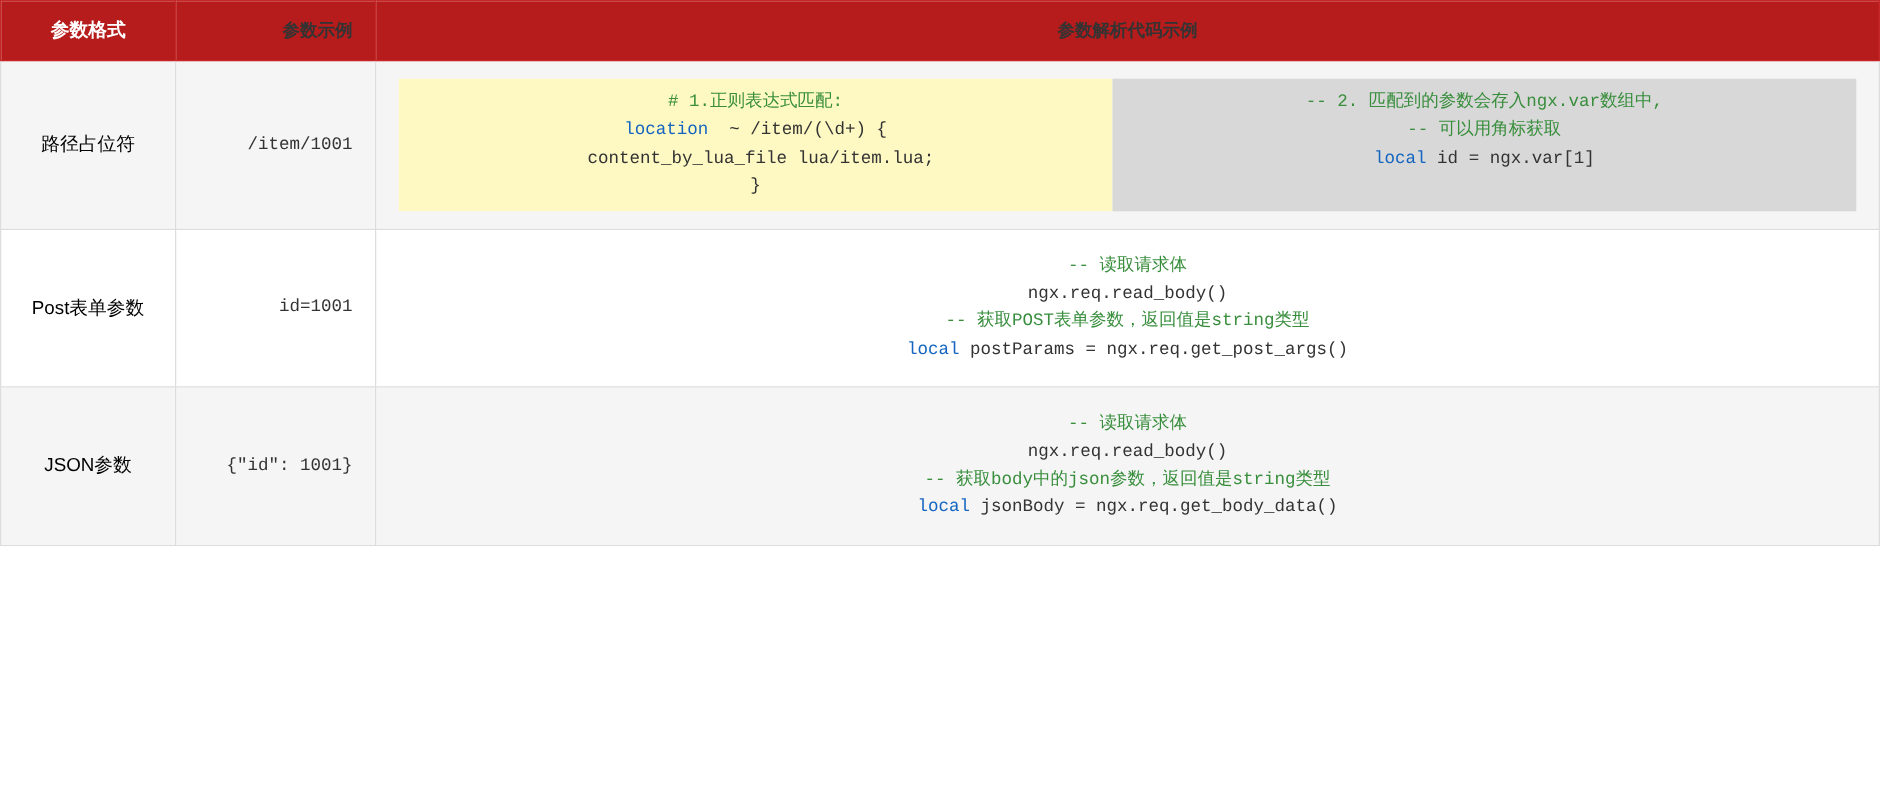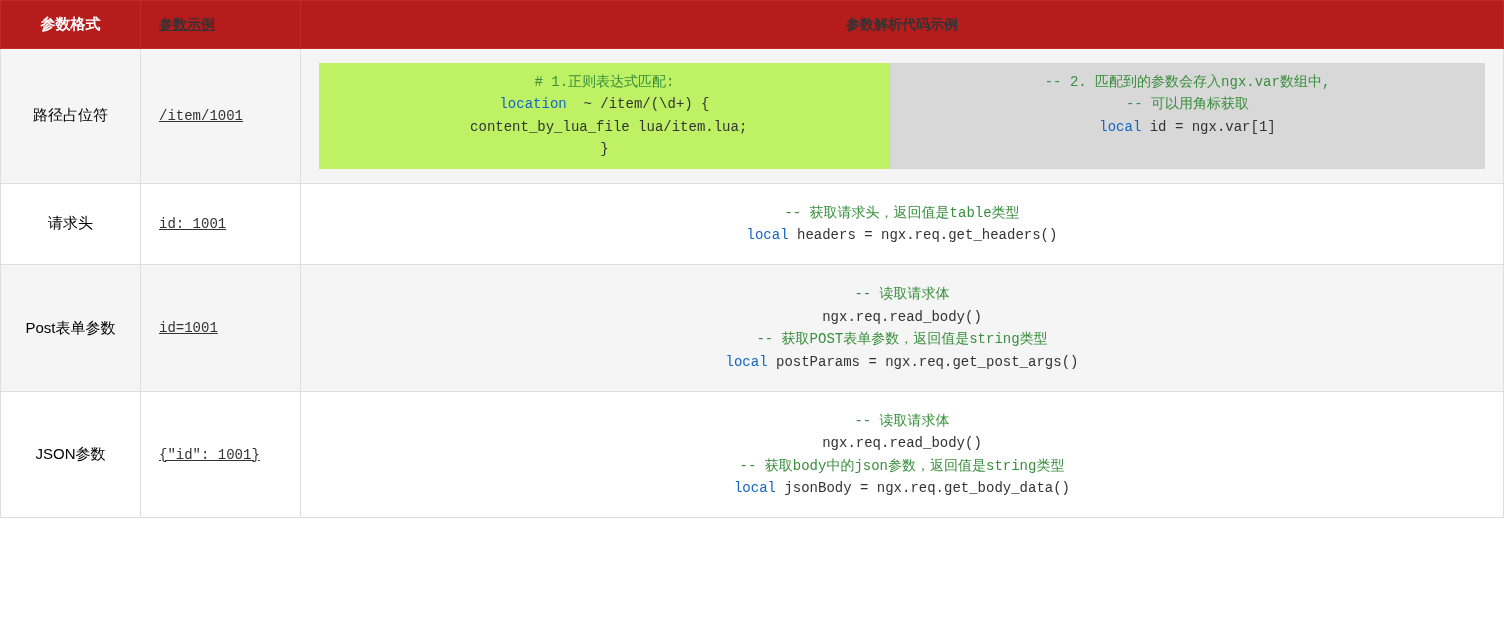--- a/index.html
+++ b/index.html
@@ -43,38 +43,37 @@
       vertical-align: middle;
       border: 1px solid #ddd;
     }
     .col-format {
       width: 140px;
       text-align: center;
       font-size: 15px;
     }
     .col-example {
       width: 160px;
-      text-align: left;
+      text-align: right;
       font-family: 'Courier New', monospace;
       font-size: 14px;
       color: #333;
-      text-decoration: underline;
     }
     .col-code {
       font-family: 'Courier New', monospace;
       font-size: 14px;
       color: #333;
       text-align: center;
     }
     .code-block {
       display: flex;
       gap: 0;
     }
     .code-left {
-      background-color: #bef264;
+      background-color: #fef9c3;
       padding: 8px 12px;
       flex: 1;
     }
     .code-right {
       background-color: #d8d8d8;
       padding: 8px 24px;
       flex: 1;
     }
     .code-single {
       padding: 4px 0;
@@ -119,30 +118,20 @@
             </div>
             <div class="code-right">
               <span class="code-line"><span class="comment">-- 2. 匹配到的参数会存入ngx.var数组中,</span></span>
               <span class="code-line"><span class="comment">-- 可以用角标获取</span></span>
               <span class="code-line"><span class="keyword">local</span><span class="normal"> id = ngx.var[1]</span></span>
             </div>
           </div>
         </td>
       </tr>
       <tr>
-        <td class="col-format">请求头</td>
-        <td class="col-example" style="font-family: &quot;Courier New&quot;, monospace;">id: 1001</td>
-        <td class="col-code">
-          <div class="code-single">
-            <span class="code-line"><span class="comment">-- 获取请求头，返回值是table类型</span></span>
-            <span class="code-line"><span class="keyword">local</span><span class="normal"> headers = ngx.req.get_headers()</span></span>
-          </div>
-        </td>
-      </tr>
-      <tr>
         <td class="col-format">Post表单参数</td>
         <td class="col-example" style="font-family: &quot;Courier New&quot;, monospace;">id=1001</td>
         <td class="col-code">
           <div class="code-single">
             <span class="code-line"><span class="comment">-- 读取请求体</span></span>
             <span class="code-line"><span class="normal">ngx.req.read_body()</span></span>
             <span class="code-line"><span class="comment">-- 获取POST表单参数，返回值是string类型</span></span>
             <span class="code-line"><span class="keyword">local</span><span class="normal"> postParams = ngx.req.get_post_args()</span></span>
           </div>
         </td>

